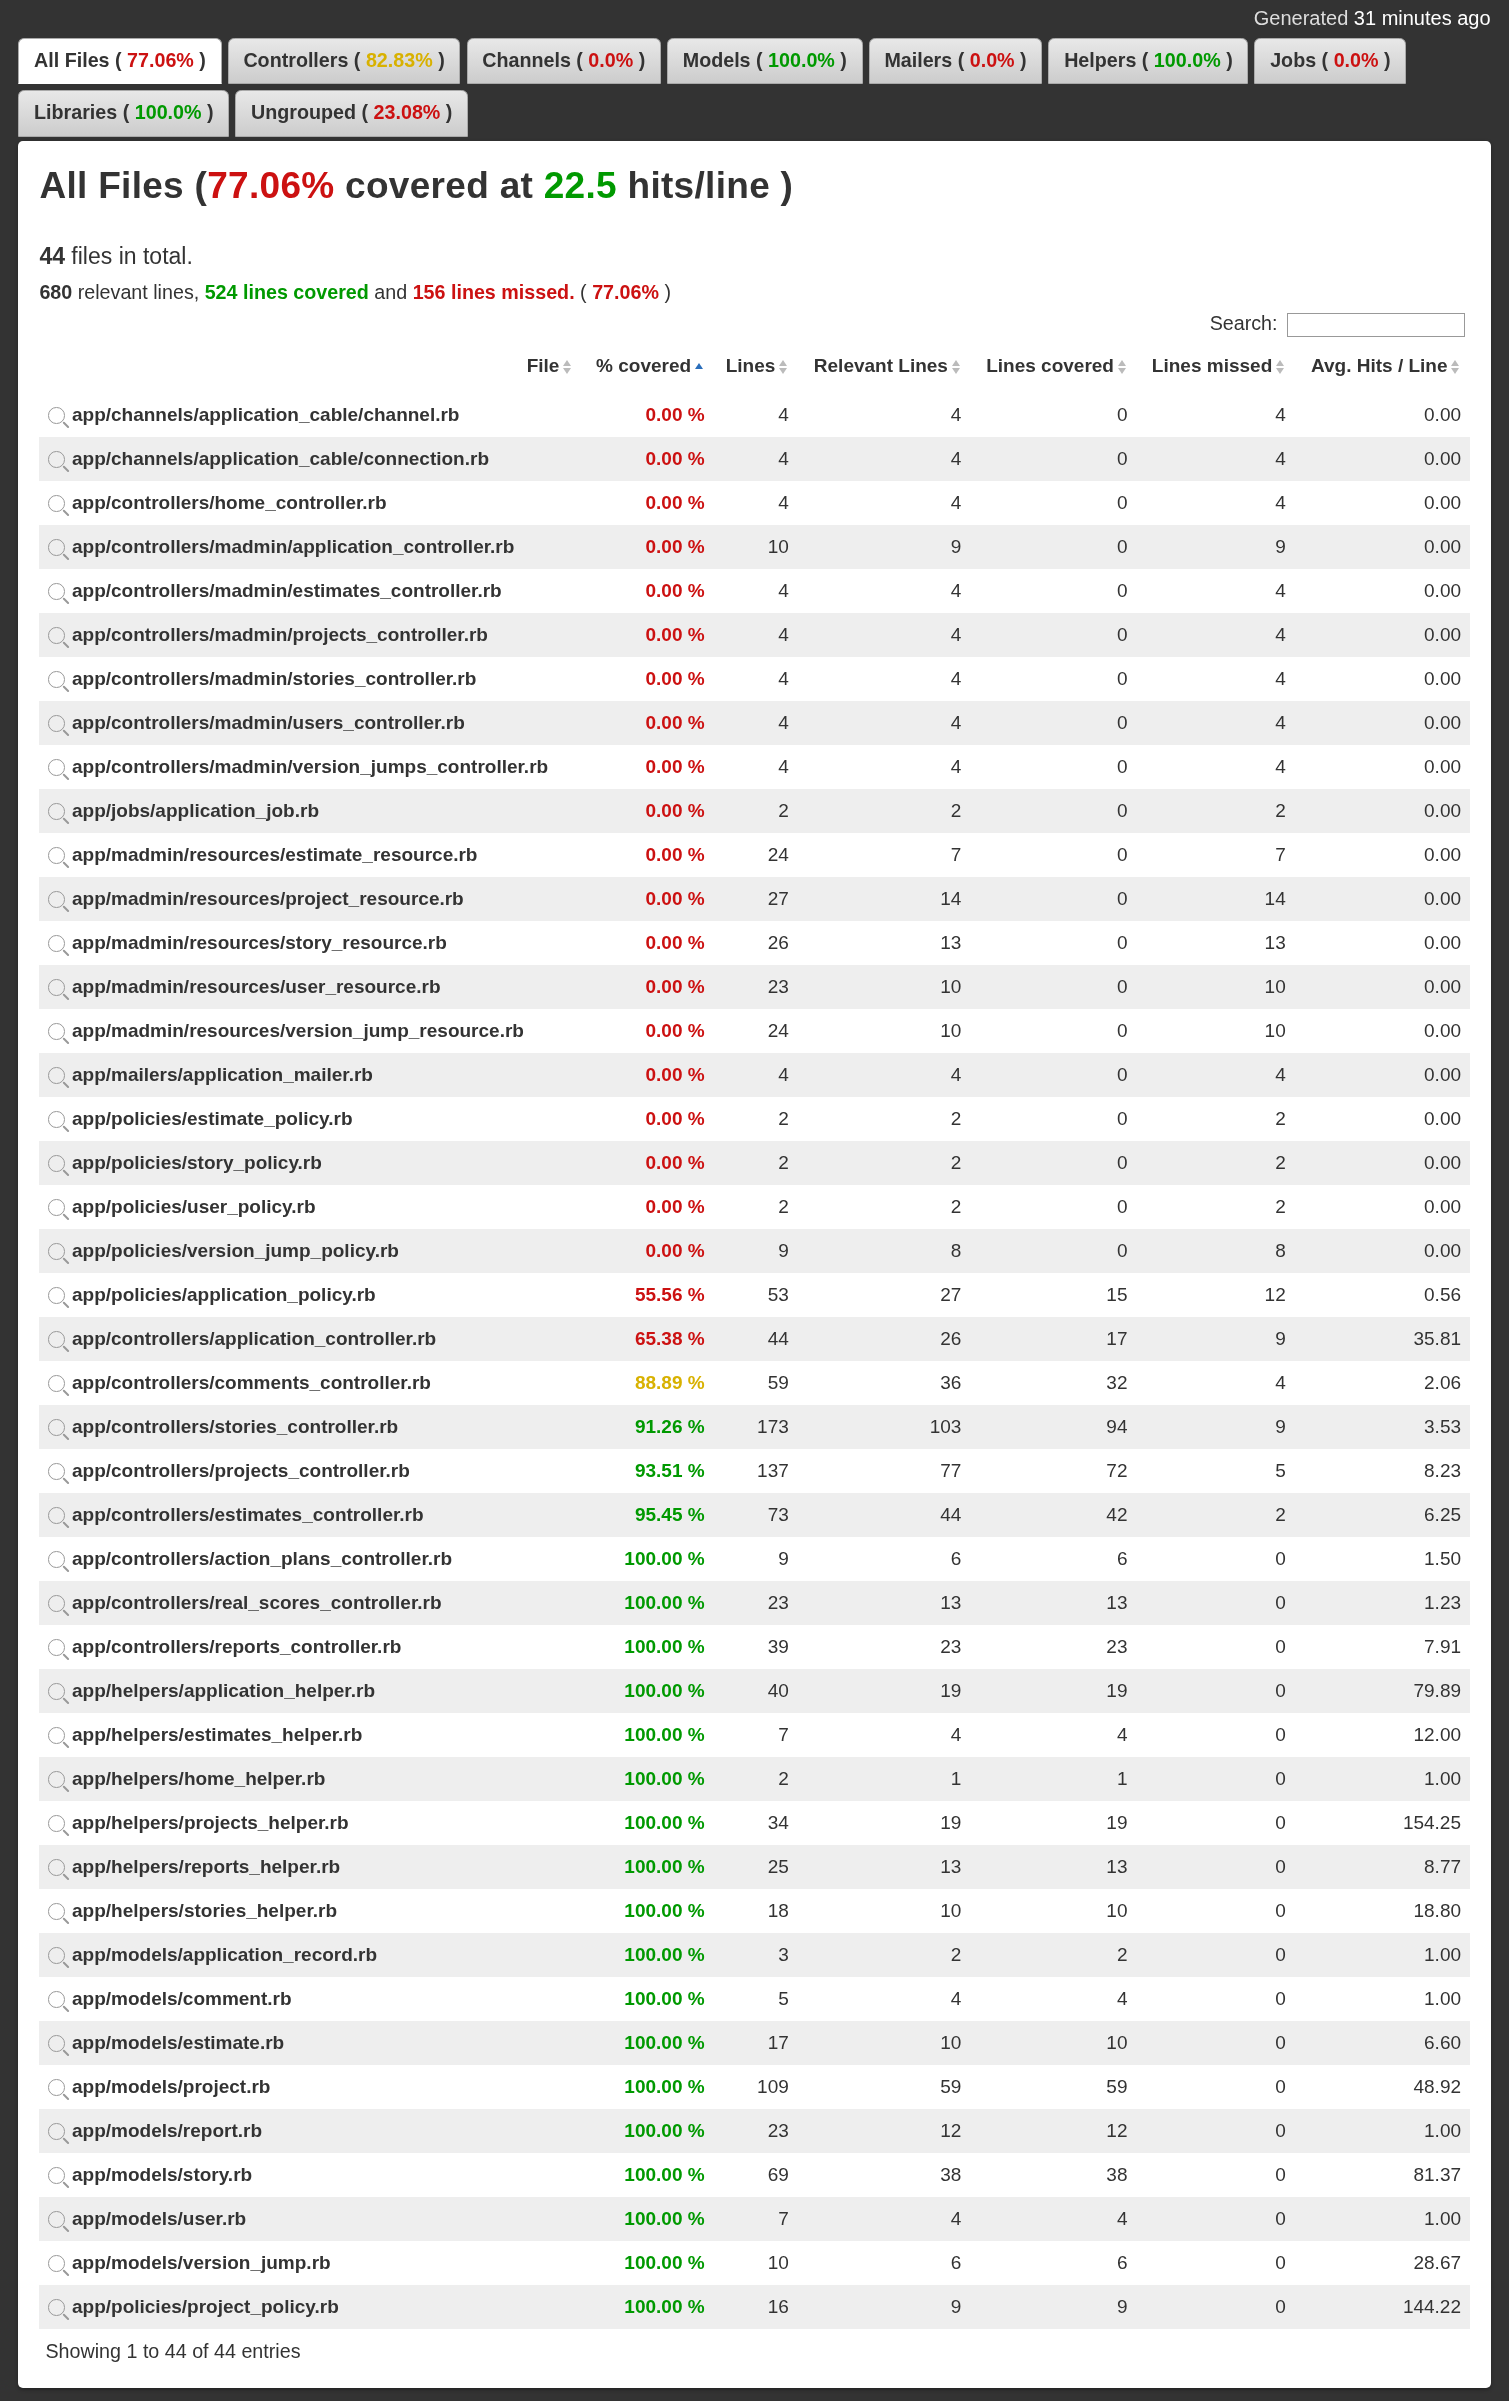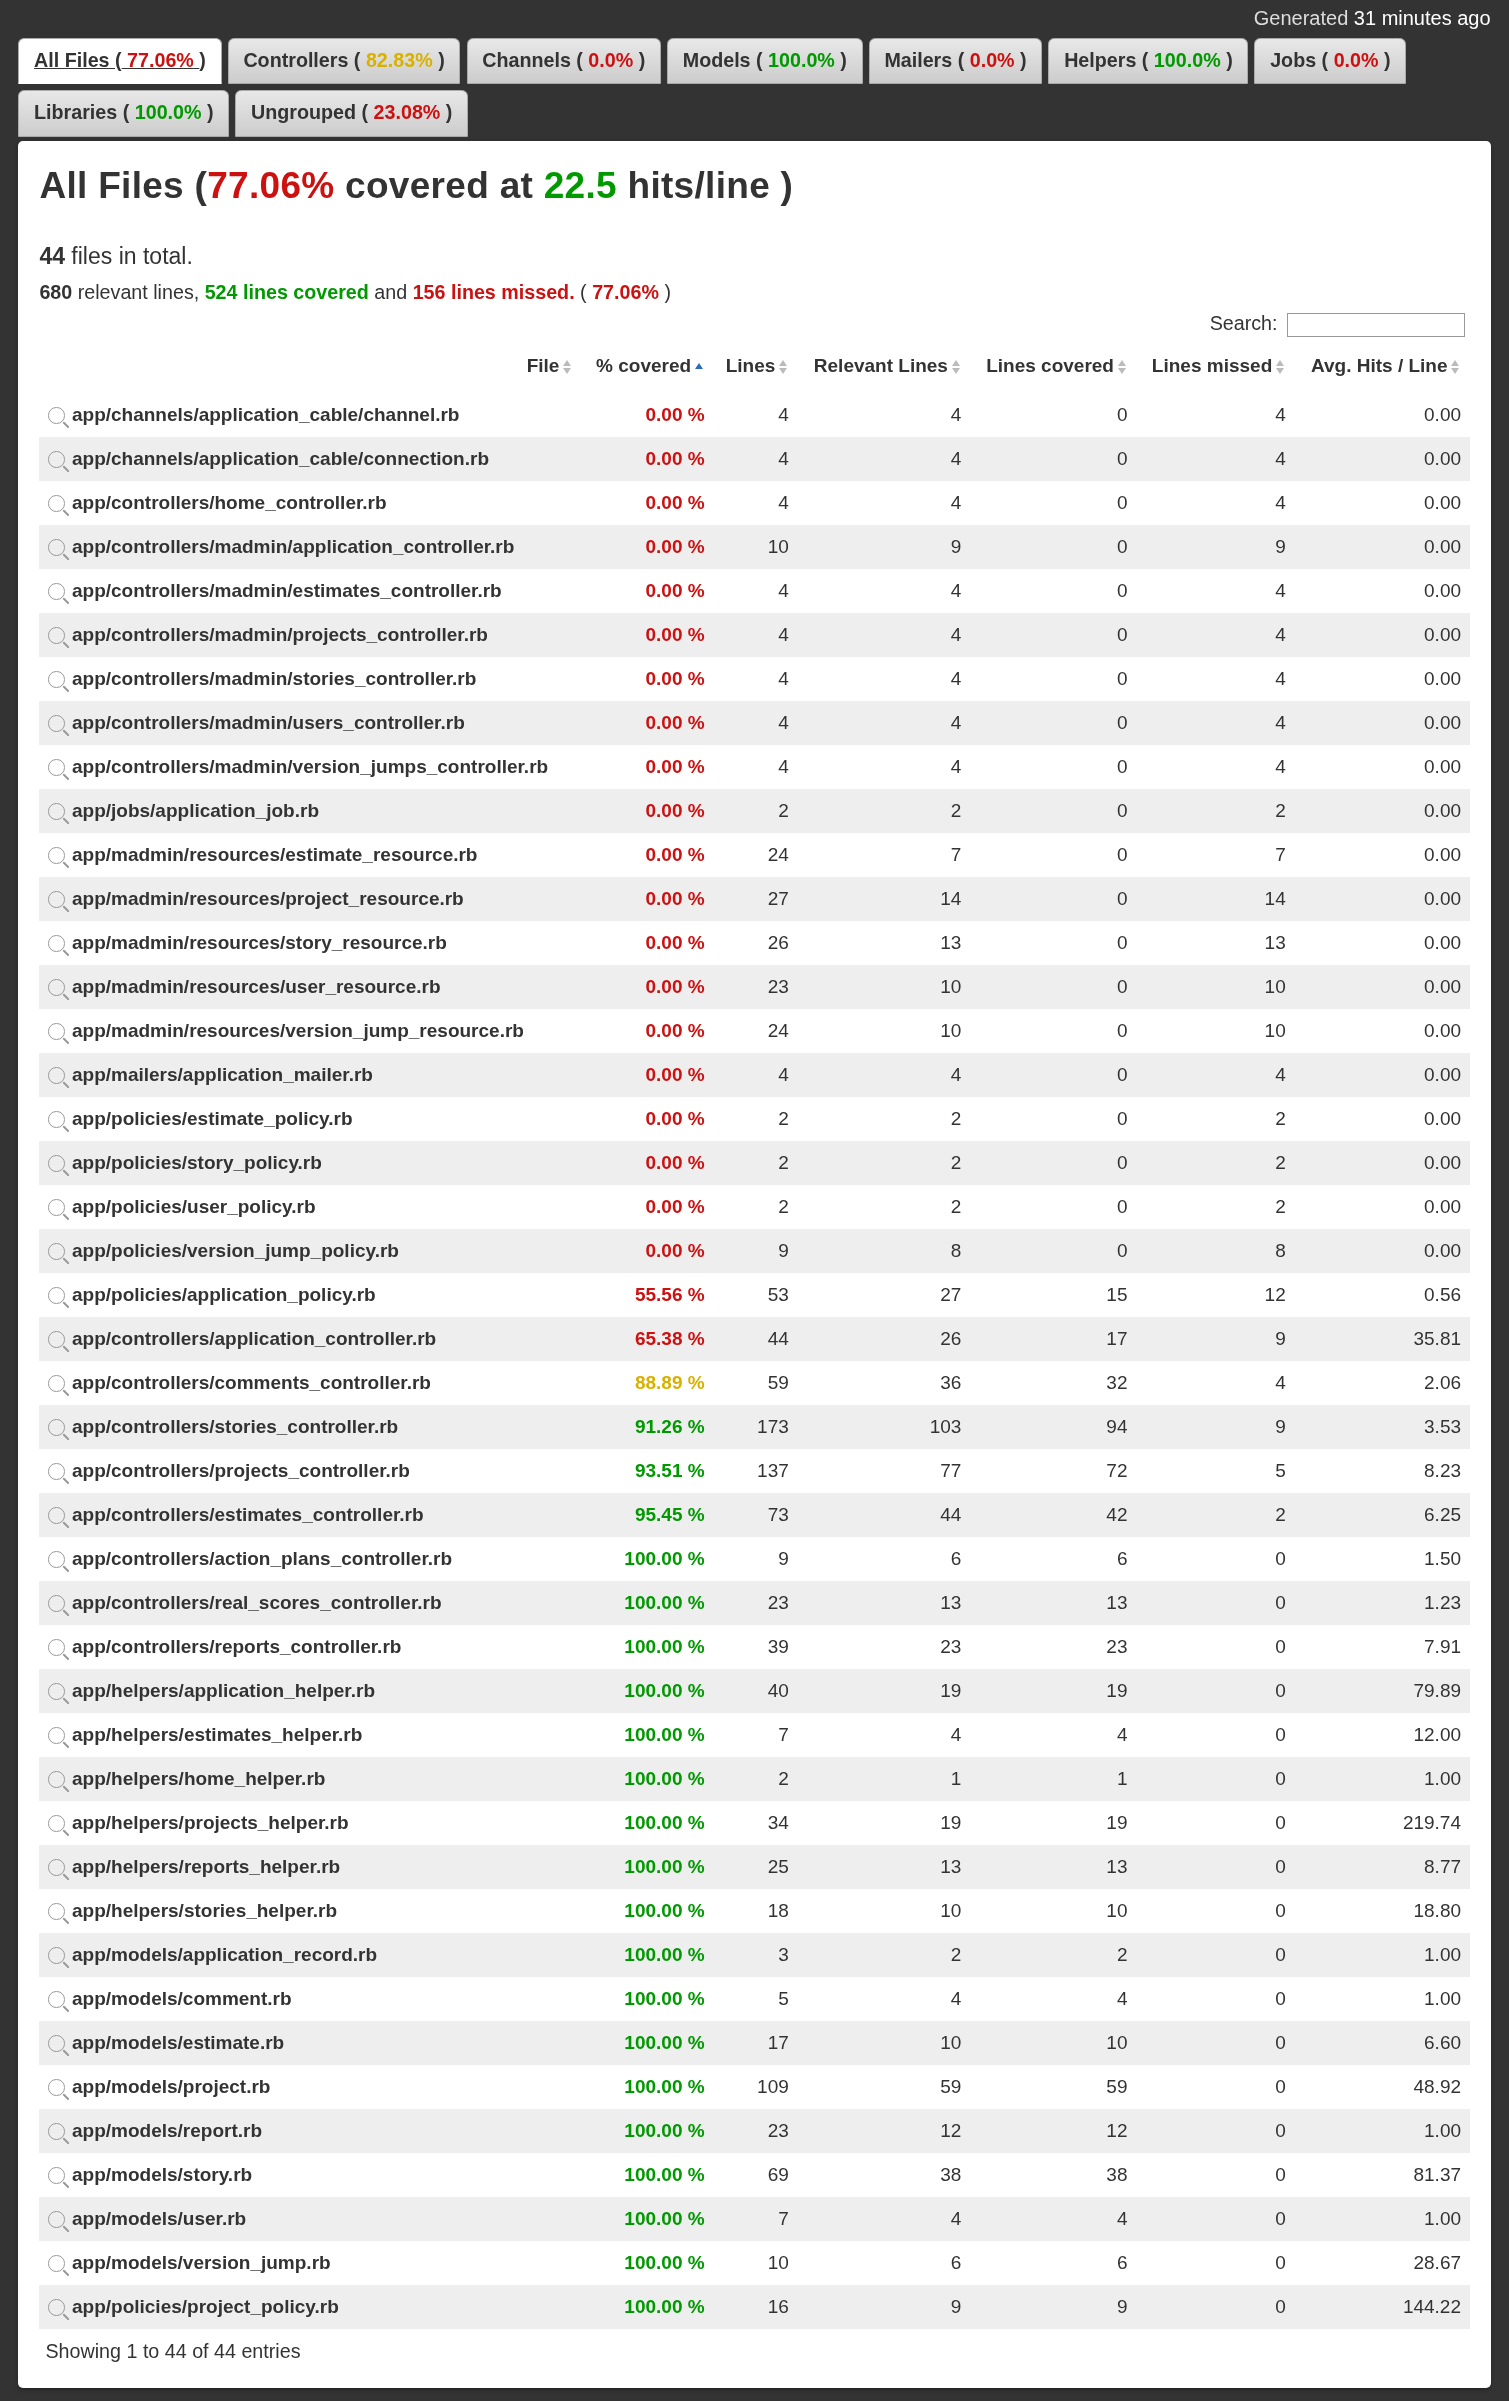--- a/index.html
+++ b/index.html
@@ -29,21 +29,20 @@
       padding: 4.9px 14.7px 6.1px 14.7px;
       font-size: 19.7px;
       font-weight: bold;
       cursor: pointer;
       color: #333;
       line-height: 1.7;
     }
     .tab.active {
       background: #fff;
       border-bottom-color: #fff;
-      text-decoration: underline;
     }
     .tab .pct { font-weight: bold; }
     .pct-red { color: #c11; }
     .pct-yellow { color: #d8b100; }
     .pct-green { color: #090; }
     .content {
       background: #fff;
       margin: 0 18.4px 13.5px 18.4px;
       border-radius: 4.9px;
       padding: 24.6px 21px 21px 21px;
@@ -480,21 +479,21 @@
           <td class="num">0</td>
           <td class="num">1.00</td>
         </tr>
         <tr class="odd">
           <td class="file-cell"><span class="mag"></span>app/helpers/projects_helper.rb</td>
           <td class="num pct-green"><b>100.00 %</b></td>
           <td class="num">34</td>
           <td class="num">19</td>
           <td class="num">19</td>
           <td class="num">0</td>
-          <td class="num">219.74</td>
+          <td class="num">154.25</td>
         </tr>
         <tr class="even">
           <td class="file-cell"><span class="mag"></span>app/helpers/reports_helper.rb</td>
           <td class="num pct-green"><b>100.00 %</b></td>
           <td class="num">25</td>
           <td class="num">13</td>
           <td class="num">13</td>
           <td class="num">0</td>
           <td class="num">8.77</td>
         </tr>

